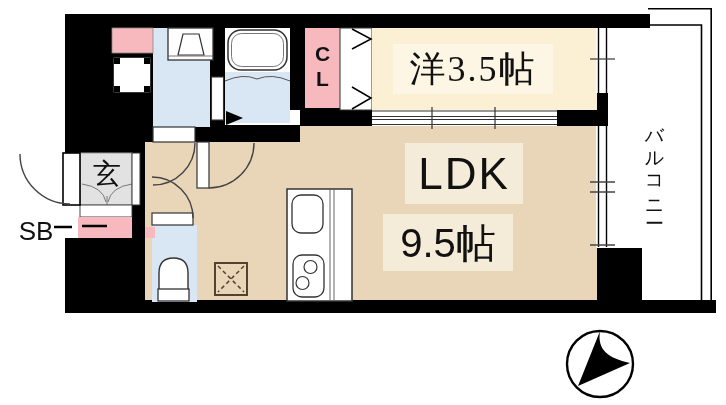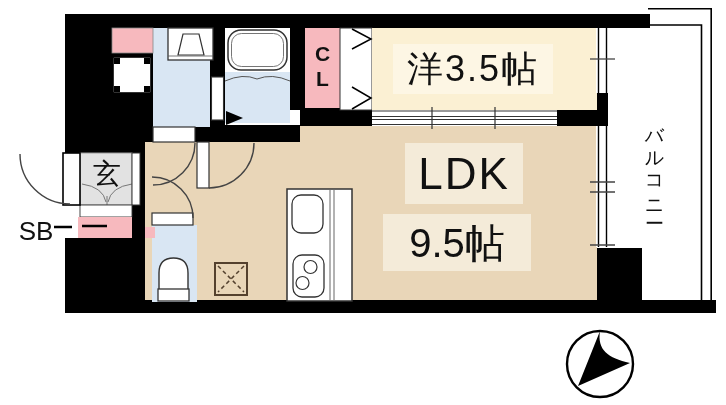--- a/index.html
+++ b/index.html
@@ -12,26 +12,26 @@
     --pink:#f7b9be;
     --genkan:#e2e2e2;
     --ink:#111111;
   }
   html,body{margin:0;padding:0;background:#ffffff;}
   #plan{position:relative;width:726px;height:405px;background:#fff;overflow:hidden;
         font-family:"Liberation Sans","DejaVu Sans",sans-serif;color:var(--ink);}
   #plan svg{position:absolute;left:0;top:0;}
   .lbl{position:absolute;display:flex;align-items:center;justify-content:center;
        color:var(--ink);line-height:1;white-space:nowrap;}
-  .lbl-room{background:var(--cream-label);}
+  .lbl-room{background:var(--cream-label);font-family:Liberation Serif, serif;}
   .lbl-ldk{background:var(--tan-label);}
   .vert{writing-mode:vertical-rl;text-orientation:upright;}
   .yo{left:393px;top:44px;width:160px;height:50px;font-size:36px;letter-spacing:2px;}
   .ldk{left:393px;top:143px;width:118px;height:61px;font-size:44px;letter-spacing:2px;margin-left:12px;}
-  .ldk-size{left:383px;top:214px;width:148px;height:57px;font-size:40px;}
+  .ldk-size{left:383px;top:214px;width:130px;height:57px;font-size:40px;}
   .balcony{left:641px;top:90px;width:28px;height:150px;font-size:19px;letter-spacing:3px;}
   .cl{left:305px;top:36px;width:35px;height:62px;font-size:21px;font-weight:bold;letter-spacing:2px;}
   .genkan-t{left:88px;top:158px;width:38px;height:32px;font-size:28px;}
   .sb{left:14px;top:216px;width:44px;height:30px;font-size:26px;}
 </style>
 </head>
 <body>
 
 <div id="plan">
   <svg width="726" height="405" viewBox="0 0 726 405">

